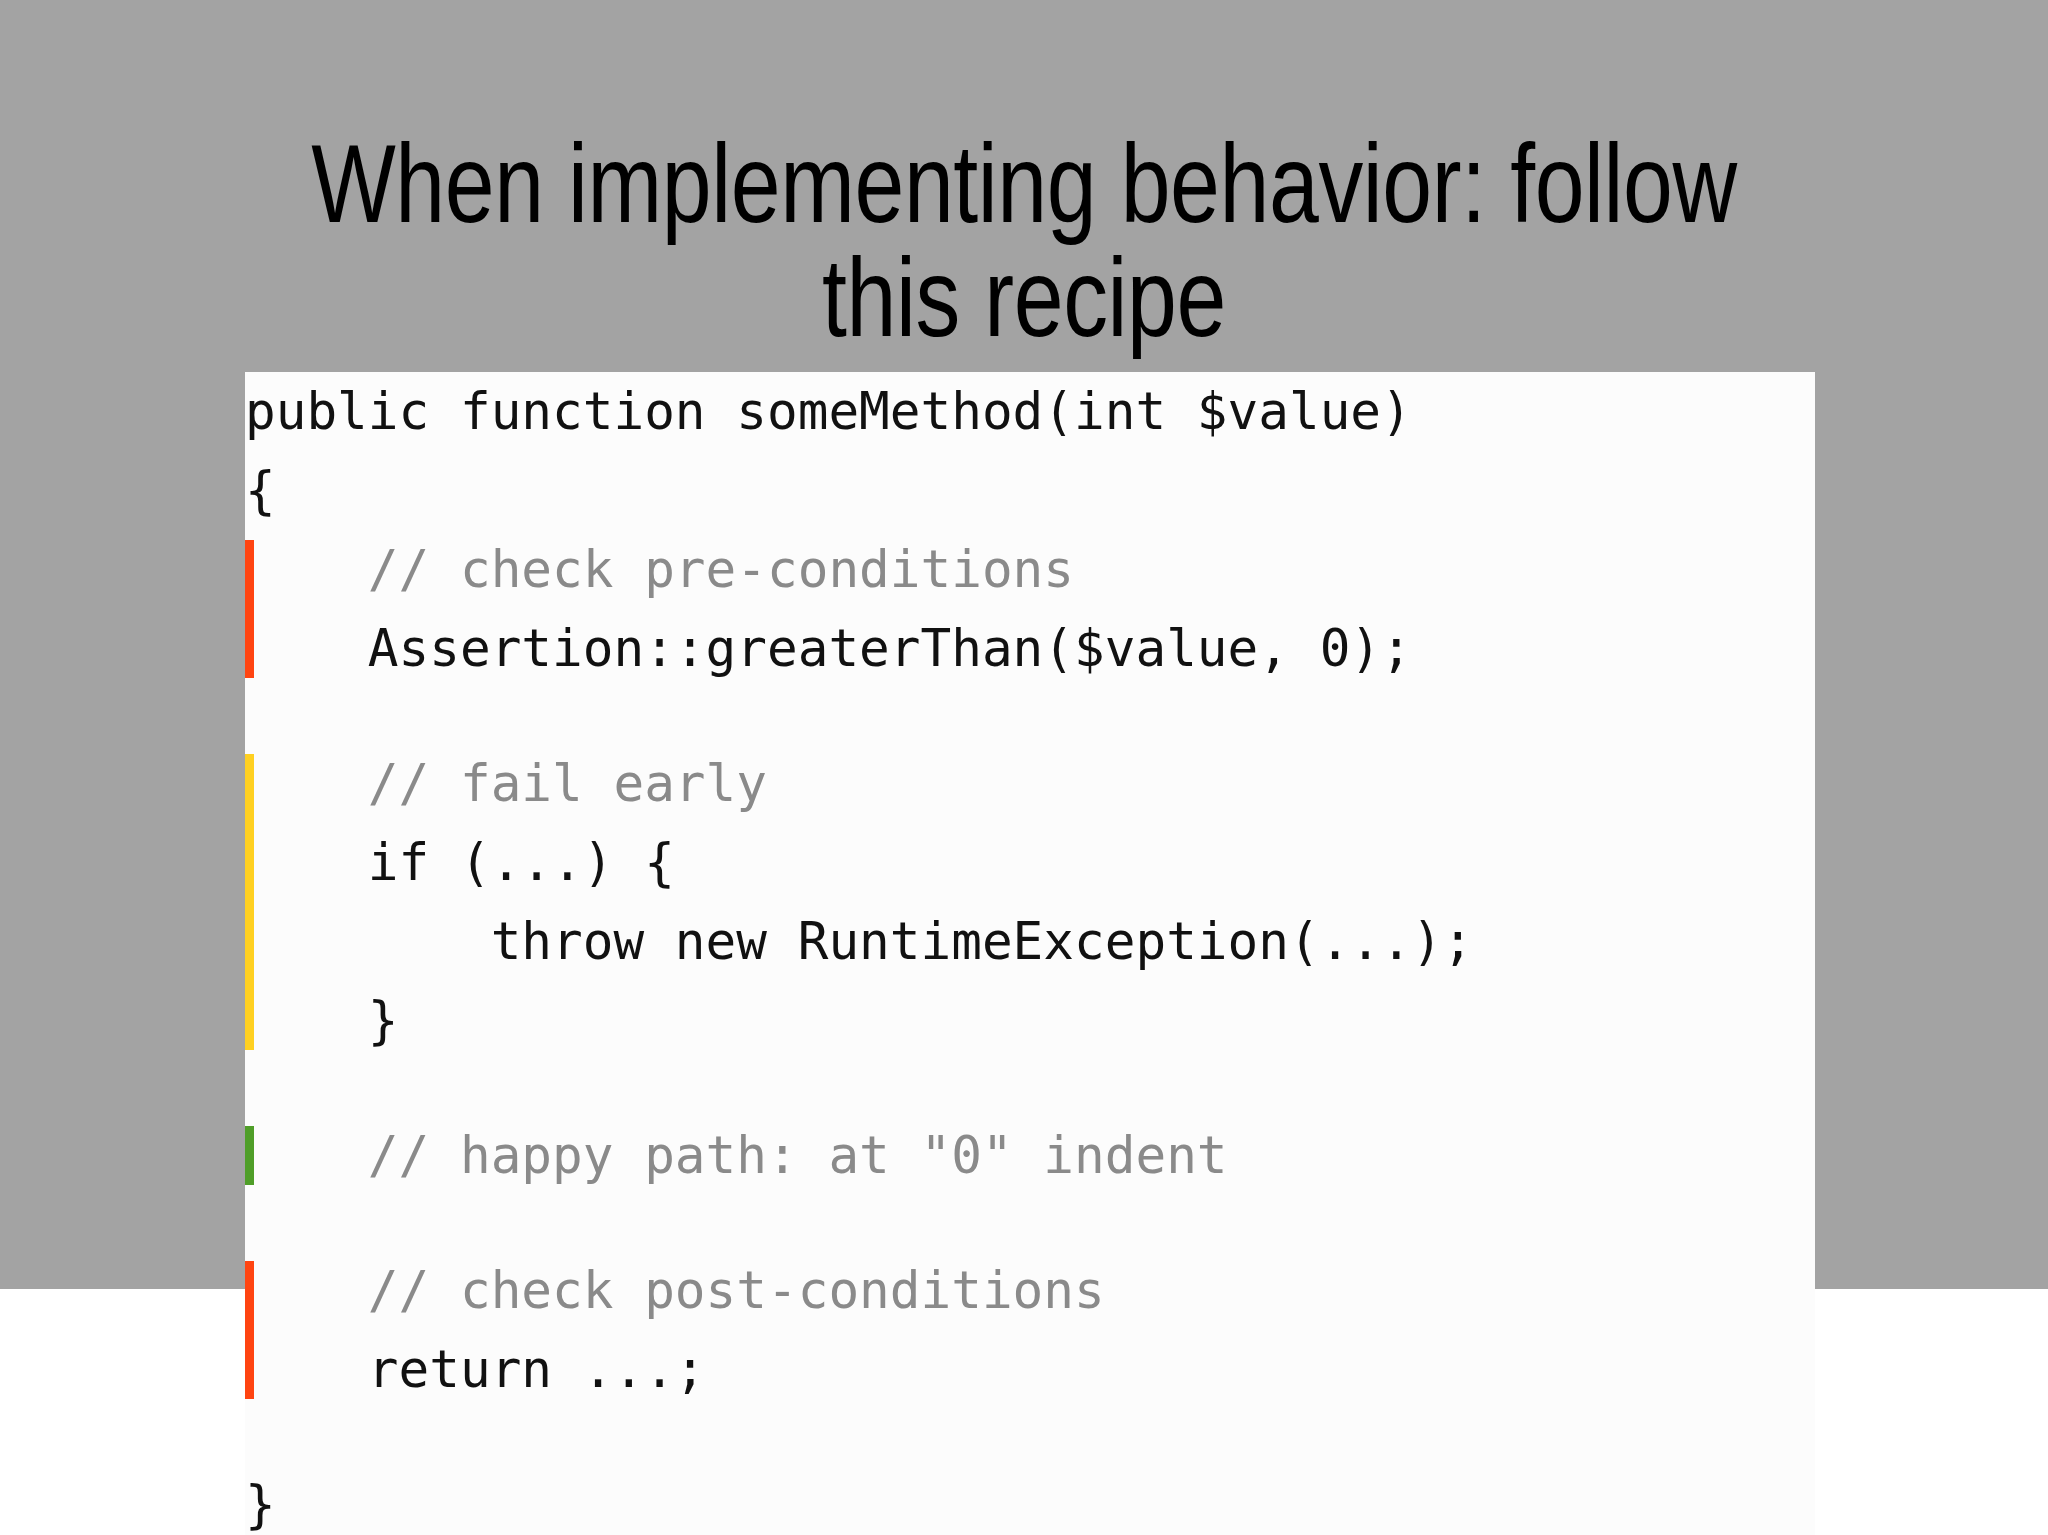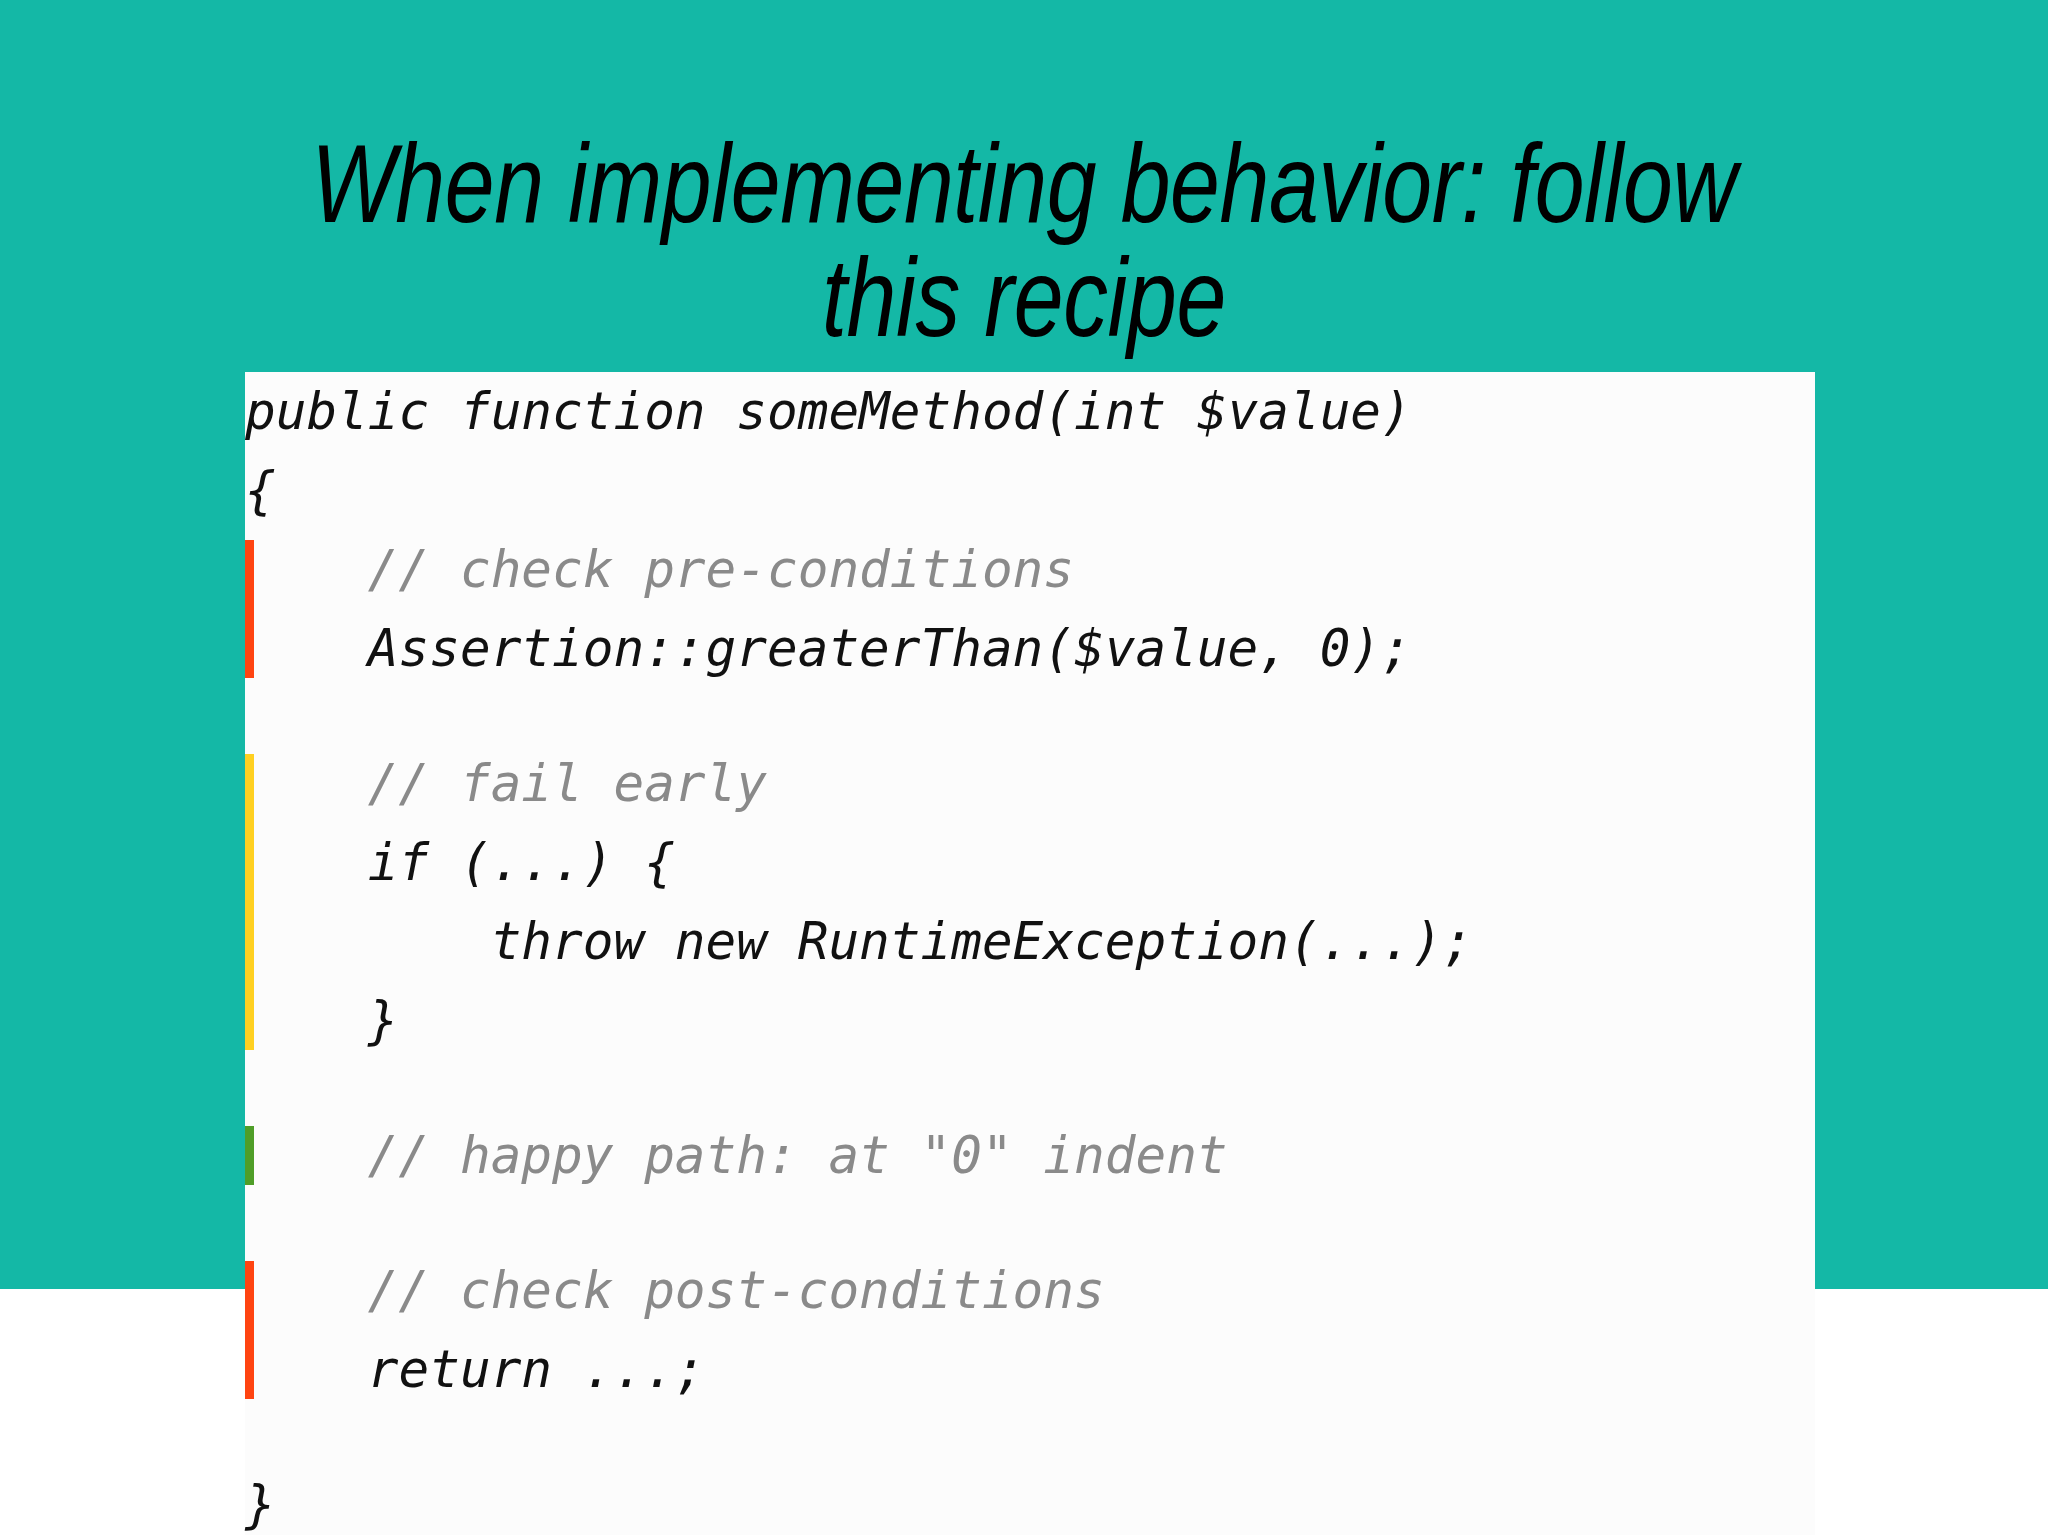--- a/index.html
+++ b/index.html
@@ -14,23 +14,22 @@
     font-family: "Liberation Sans", sans-serif;
     overflow: hidden;
     position: relative;
   }
 
   
   .slide {
     position: relative;
     width: 2048px;
     height: 1289px;
-    background: #14b8a6;
+    background: #a3a3a3;
     box-sizing: border-box;
-    font-style: italic;
   }
 
   
   .slide-title {
     position: absolute;
     left: 104px;
     top: 52px;
     width: 1840px;
     text-align: center;
     color: #000000;

